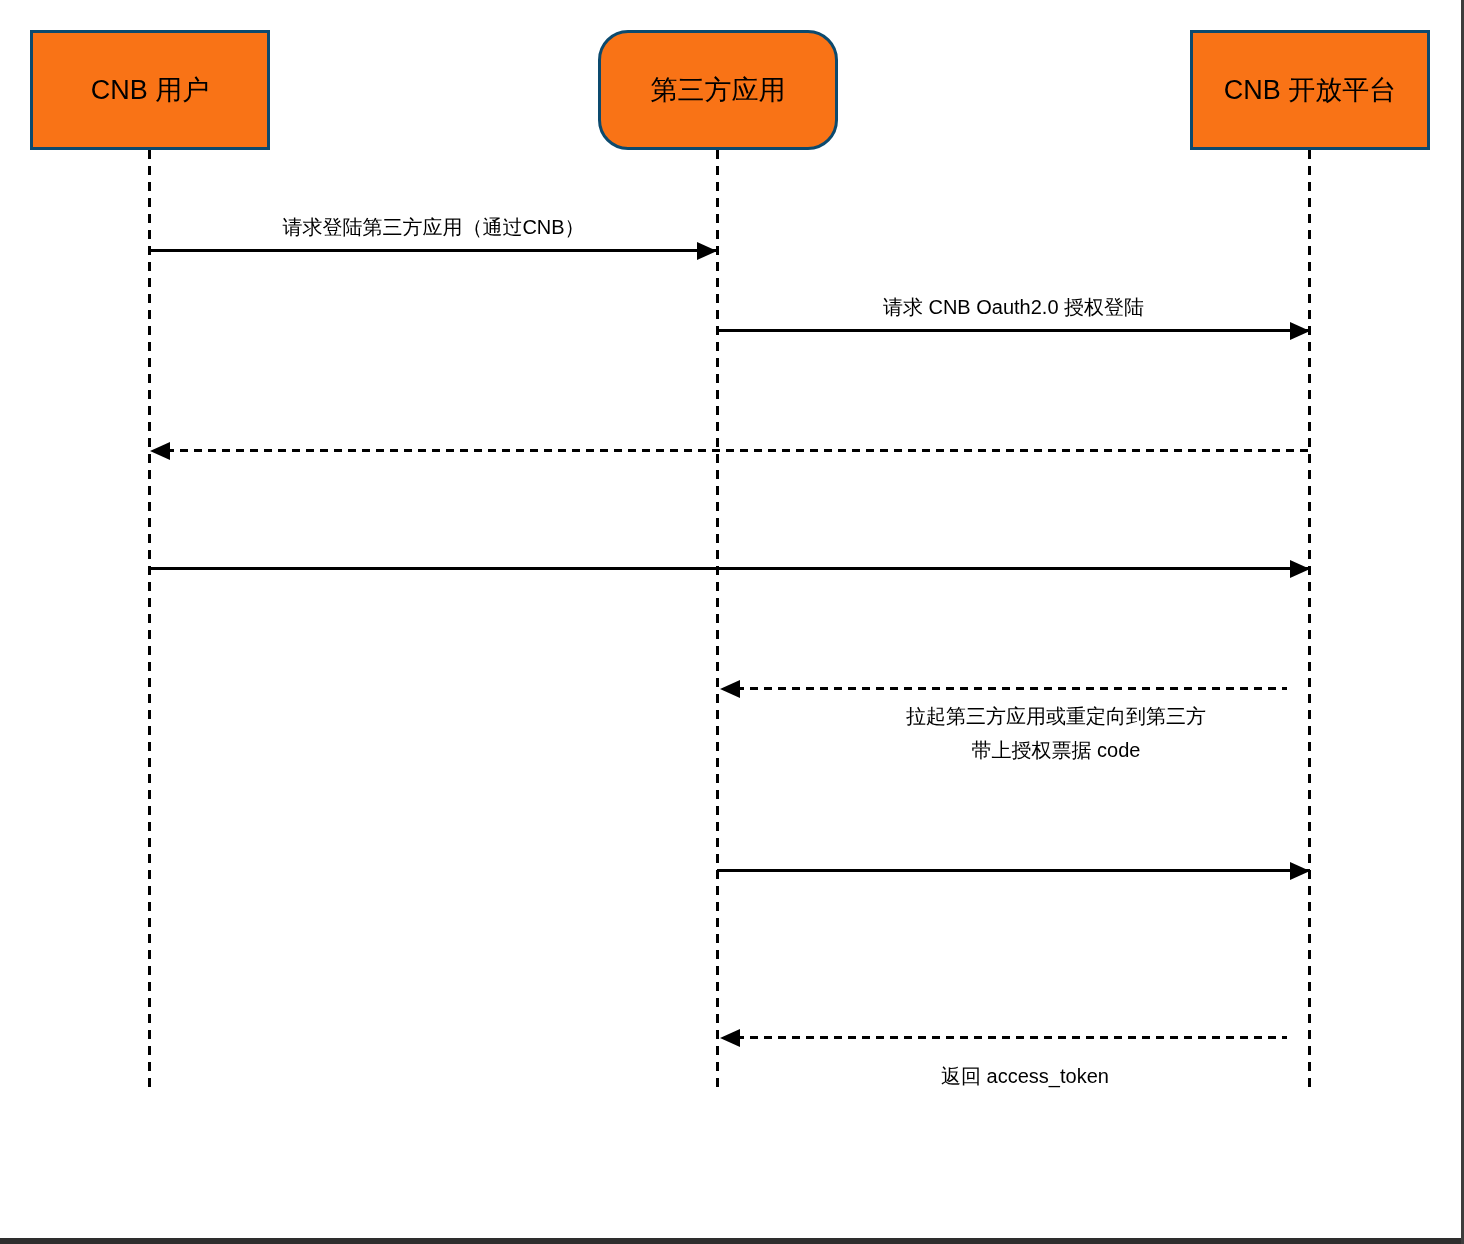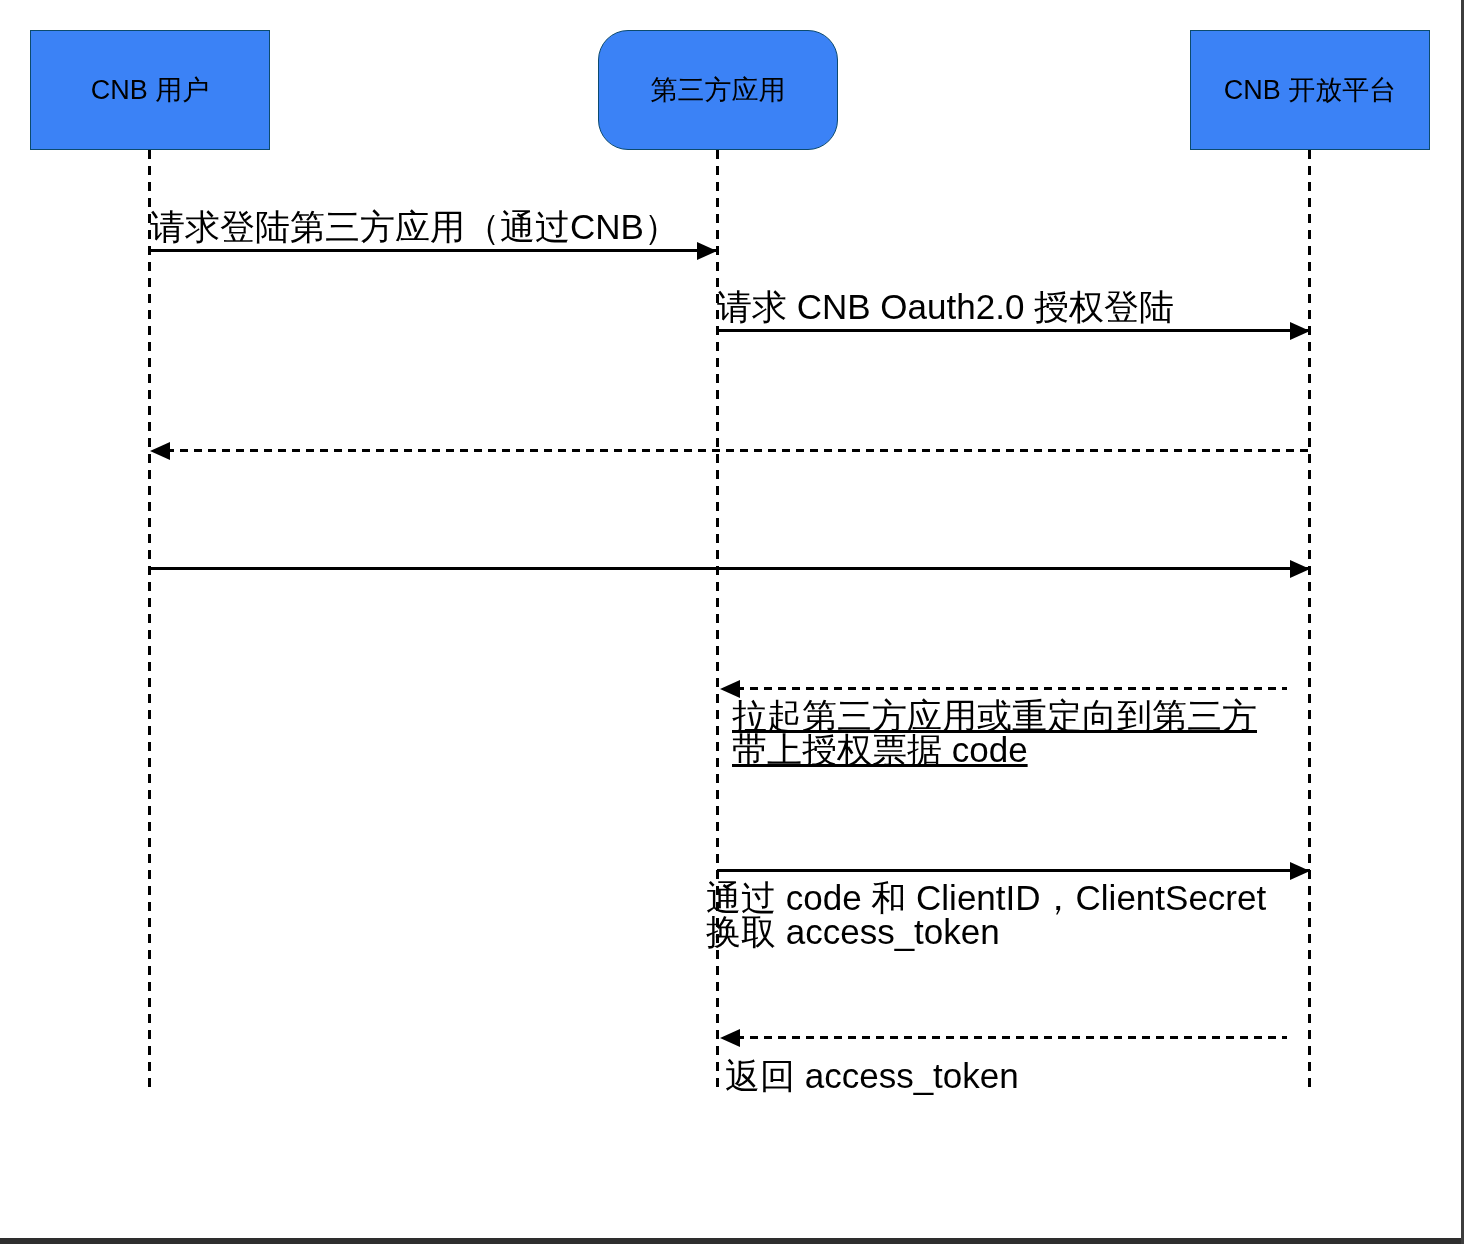--- a/index.html
+++ b/index.html
@@ -1,22 +1,22 @@
 <!DOCTYPE html>
 <html><head>
 <meta charset="utf-8">
 <style>
   html,body{margin:0;padding:0;background:#ffffff;}
   #canvas{
     position:relative;width:1464px;height:1244px;overflow:hidden;background:#ffffff;
     font-family:"Liberation Sans",sans-serif;color:#000;
   }
   .actor-box{
-    position:absolute;top:30px;width:240px;height:120px;background:#3b82f6;
-    border:1px solid #0c4a6e;box-sizing:border-box;
+    position:absolute;top:30px;width:240px;height:120px;background:#f97316;
+    border:3px solid #0c4a6e;box-sizing:border-box;
     display:flex;align-items:center;justify-content:center;
     font-size:27px;white-space:nowrap;
   }
   .lifeline{
     position:absolute;top:150px;width:3px;height:938px;
     background:repeating-linear-gradient(to bottom,#000 0 9px,transparent 9px 16px);
   }
   .msg-line-solid{position:absolute;height:3px;background:#000;}
   .msg-line-dashed{
     position:absolute;height:3px;
@@ -26,21 +26,21 @@
     position:absolute;width:0;height:0;
     border-top:9px solid transparent;border-bottom:9px solid transparent;
     border-left:20px solid #000;
   }
   .arrow-left{
     position:absolute;width:0;height:0;
     border-top:9px solid transparent;border-bottom:9px solid transparent;
     border-right:20px solid #000;
   }
   .msg-label{
-    position:absolute;font-size:35px;line-height:34px;text-align:left;white-space:nowrap;
+    position:absolute;font-size:20px;line-height:34px;text-align:center;white-space:nowrap;
   }
   .edge-bottom{position:absolute;left:0;top:1238px;width:1464px;height:6px;background:#2e2e2e;}
   .edge-right{position:absolute;left:1461px;top:0;width:3px;height:1244px;background:#3d3d3d;}
 </style>
 </head>
 <body>
 
 <div id="canvas">
 
   <div class="actor-box" style="left:30px;">
@@ -66,31 +66,27 @@
   <div class="msg-label" style="left:717px;width:593px;top:290px;">请求 CNB Oauth2.0 授权登陆</div>
 
   <div class="msg-line-dashed" style="left:166px;top:449px;width:1144px;"></div>
   <div class="arrow-left" style="left:150px;top:442px;"></div>
 
   <div class="msg-line-solid" style="left:150px;top:567px;width:1160px;"></div>
   <div class="arrow-right" style="left:1290px;top:560px;"></div>
 
   <div class="msg-line-dashed" style="left:736px;top:687px;width:551px;"></div>
   <div class="arrow-left" style="left:720px;top:680px;"></div>
-  <div class="msg-label" style="left:732px;width:600px;top:699px;text-decoration:underline;">
+  <div class="msg-label" style="left:756px;width:600px;top:699px;">
     <div>拉起第三方应用或重定向到第三方</div>
     <div>带上授权票据 code</div>
   </div>
 
   <div class="msg-line-solid" style="left:717px;top:869px;width:593px;"></div>
   <div class="arrow-right" style="left:1290px;top:862px;"></div>
-  <div class="msg-label" style="left:706px;width:600px;top:881px;">
-    <div>通过 code 和 ClientID，ClientSecret</div>
-    <div>换取 access_token</div>
-  </div>
 
   <div class="msg-line-dashed" style="left:736px;top:1036px;width:551px;"></div>
   <div class="arrow-left" style="left:720px;top:1029px;"></div>
   <div class="msg-label" style="left:725px;width:600px;top:1059px;">返回 access_token</div>
 
   <div class="edge-bottom"></div>
   <div class="edge-right"></div>
 
 </div>
 

